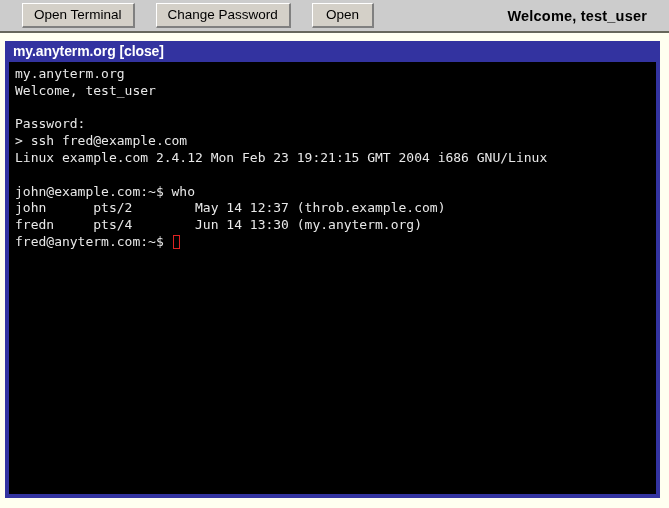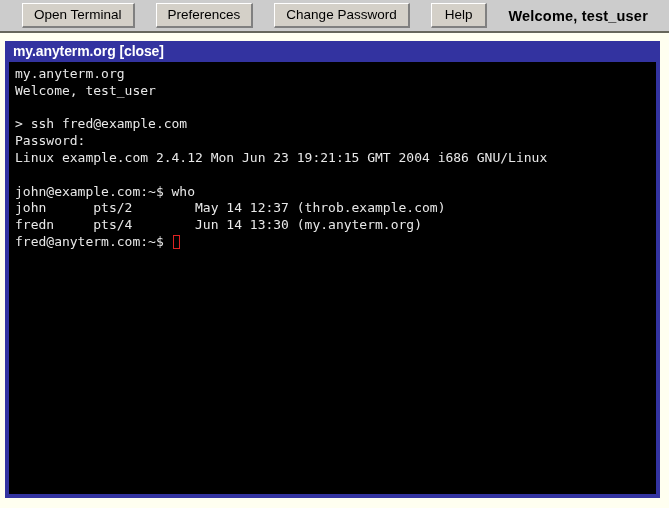--- a/index.html
+++ b/index.html
@@ -118,38 +118,37 @@
     vertical-align: -3px;
     margin-left: 1px;
   }
 </style>
 </head>
 <body>
 
 <div id="toolbar">
   <div id="toolbar-inner">
     <div class="tb-button">Open Terminal</div>
-    <div class="tb-button">Preferences</div>
     <div class="tb-button">Change Password</div>
-    <div class="tb-button help">Help</div>
+    <div class="tb-button help">Open</div>
     <div id="welcome-text">Welcome, test_user</div>
   </div>
 </div>
 
 <div id="terminal-window">
 
   <div id="terminal-titlebar"><span id="terminal-title-host">my.anyterm.org</span><span> </span><span id="terminal-close-link">[close]</span></div>
 
   <div id="terminal-screen">
     <div class="term-line">my.anyterm.org</div>
     <div class="term-line">Welcome, test_user</div>
     <div class="term-line blank"></div>
+    <div class="term-line">Password:</div>
     <div class="term-line">&gt; ssh fred@example.com</div>
-    <div class="term-line">Password:</div>
-    <div class="term-line">Linux example.com 2.4.12 Mon Jun 23 19:21:15 GMT 2004 i686 GNU/Linux</div>
+    <div class="term-line">Linux example.com 2.4.12 Mon Feb 23 19:21:15 GMT 2004 i686 GNU/Linux</div>
     <div class="term-line blank"></div>
     <div class="term-line">john@example.com:~$ who</div>
     <div class="term-line">john      pts/2        May 14 12:37 (throb.example.com)</div>
     <div class="term-line">fredn     pts/4        Jun 14 13:30 (my.anyterm.org)</div>
     <div class="term-line"><span>fred@anyterm.com:~$ </span><span class="term-cursor"></span></div>
   </div>
 
 </div>
 
 </body></html>

